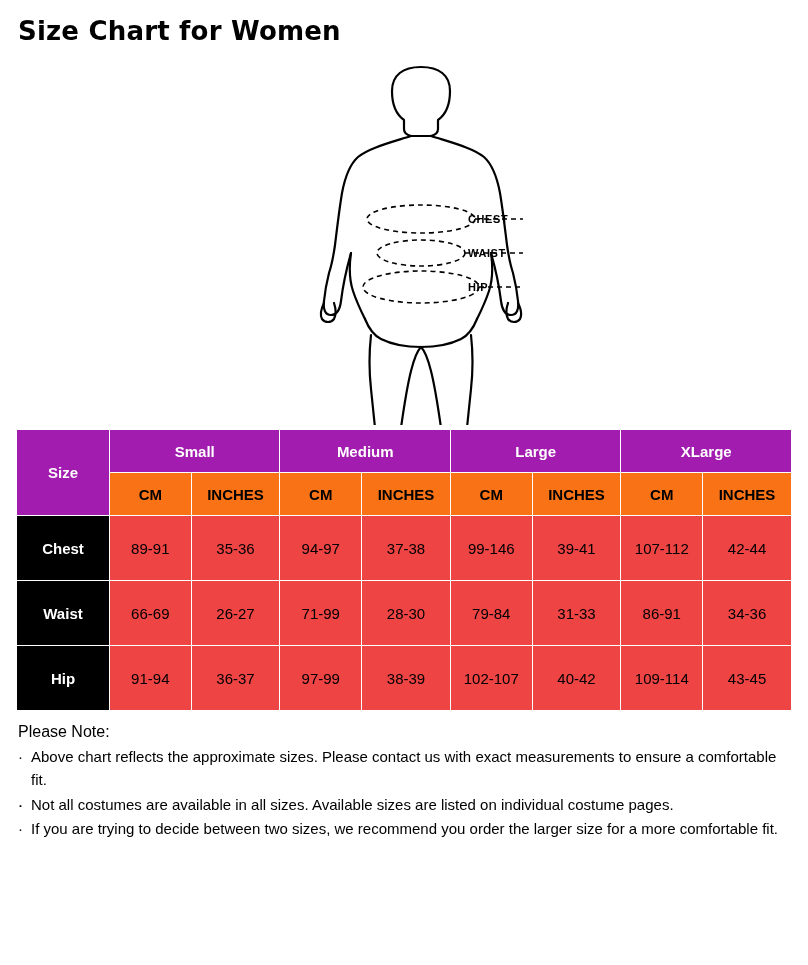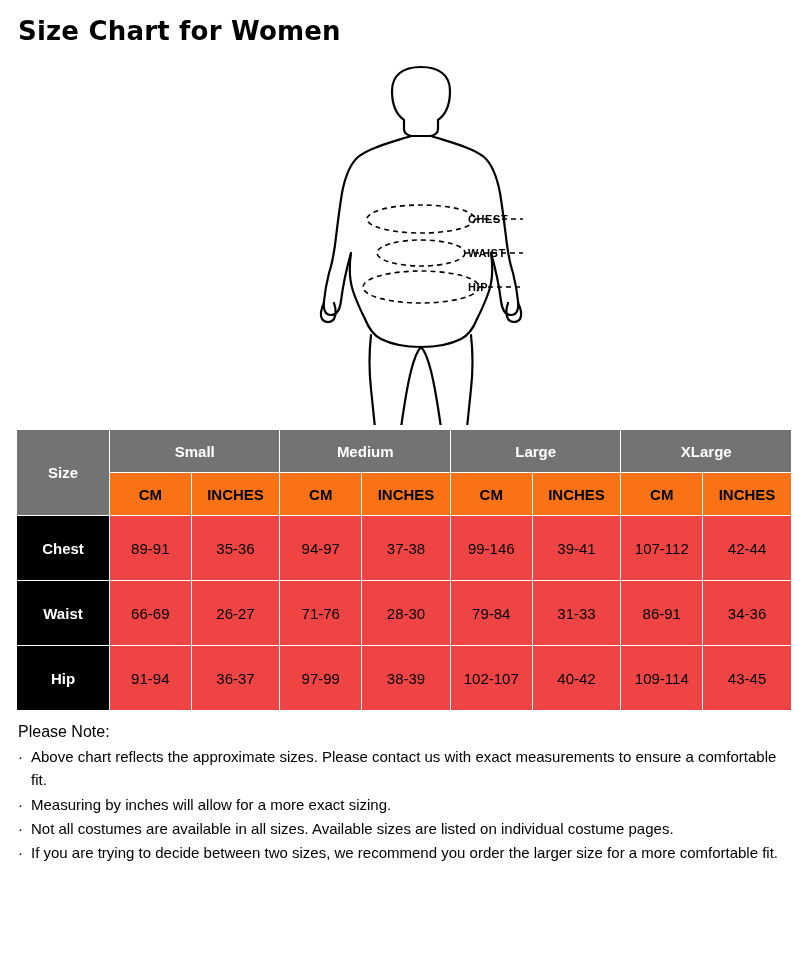--- a/index.html
+++ b/index.html
@@ -61,21 +61,21 @@
     table-layout: fixed;
   }
   table.size-table td, table.size-table th {
     border: 1px solid #ffffff;
     text-align: center;
     font-size: 15px;
     font-family: "Liberation Sans", sans-serif;
     padding: 0;
   }
   .hdr-black {
-    background: #737373;
+    background: #a21caf;
     color: #ffffff;
     font-weight: bold;
   }
   .hdr-size {
     font-size: 17px;
   }
   .grp-label {
     font-size: 17px;
     font-weight: bold;
     height: 42px;
@@ -225,21 +225,21 @@
         <td class="val-cell">99-146</td>
         <td class="val-cell">39-41</td>
         <td class="val-cell">107-112</td>
         <td class="val-cell">42-44</td>
       </tr>
 
       <tr>
         <td class="row-label">Waist</td>
         <td class="val-cell">66-69</td>
         <td class="val-cell">26-27</td>
-        <td class="val-cell">71-76</td>
+        <td class="val-cell">71-99</td>
         <td class="val-cell">28-30</td>
         <td class="val-cell">79-84</td>
         <td class="val-cell">31-33</td>
         <td class="val-cell">86-91</td>
         <td class="val-cell">34-36</td>
       </tr>
 
       <tr>
         <td class="row-label">Hip</td>
         <td class="val-cell">91-94</td>
@@ -256,21 +256,20 @@
 
   <div class="notes">
     <div class="notes-title">Please Note:</div>
 
     <div class="note-item">
       <span class="bullet">·</span>
       <span>Above chart reflects the approximate sizes. Please contact us with exact measurements to ensure a comfortable fit.</span>
     </div>
     <div class="note-item">
       <span class="bullet">·</span>
-      <span>Measuring by inches will allow for a more exact sizing.</span>
     </div>
     <div class="note-item">
       <span class="bullet">·</span>
       <span>Not all costumes are available in all sizes. Available sizes are listed on individual costume pages.</span>
     </div>
     <div class="note-item">
       <span class="bullet">·</span>
       <span>If you are trying to decide between two sizes, we recommend you order the larger size for a more comfortable fit.</span>
     </div>
   </div>

